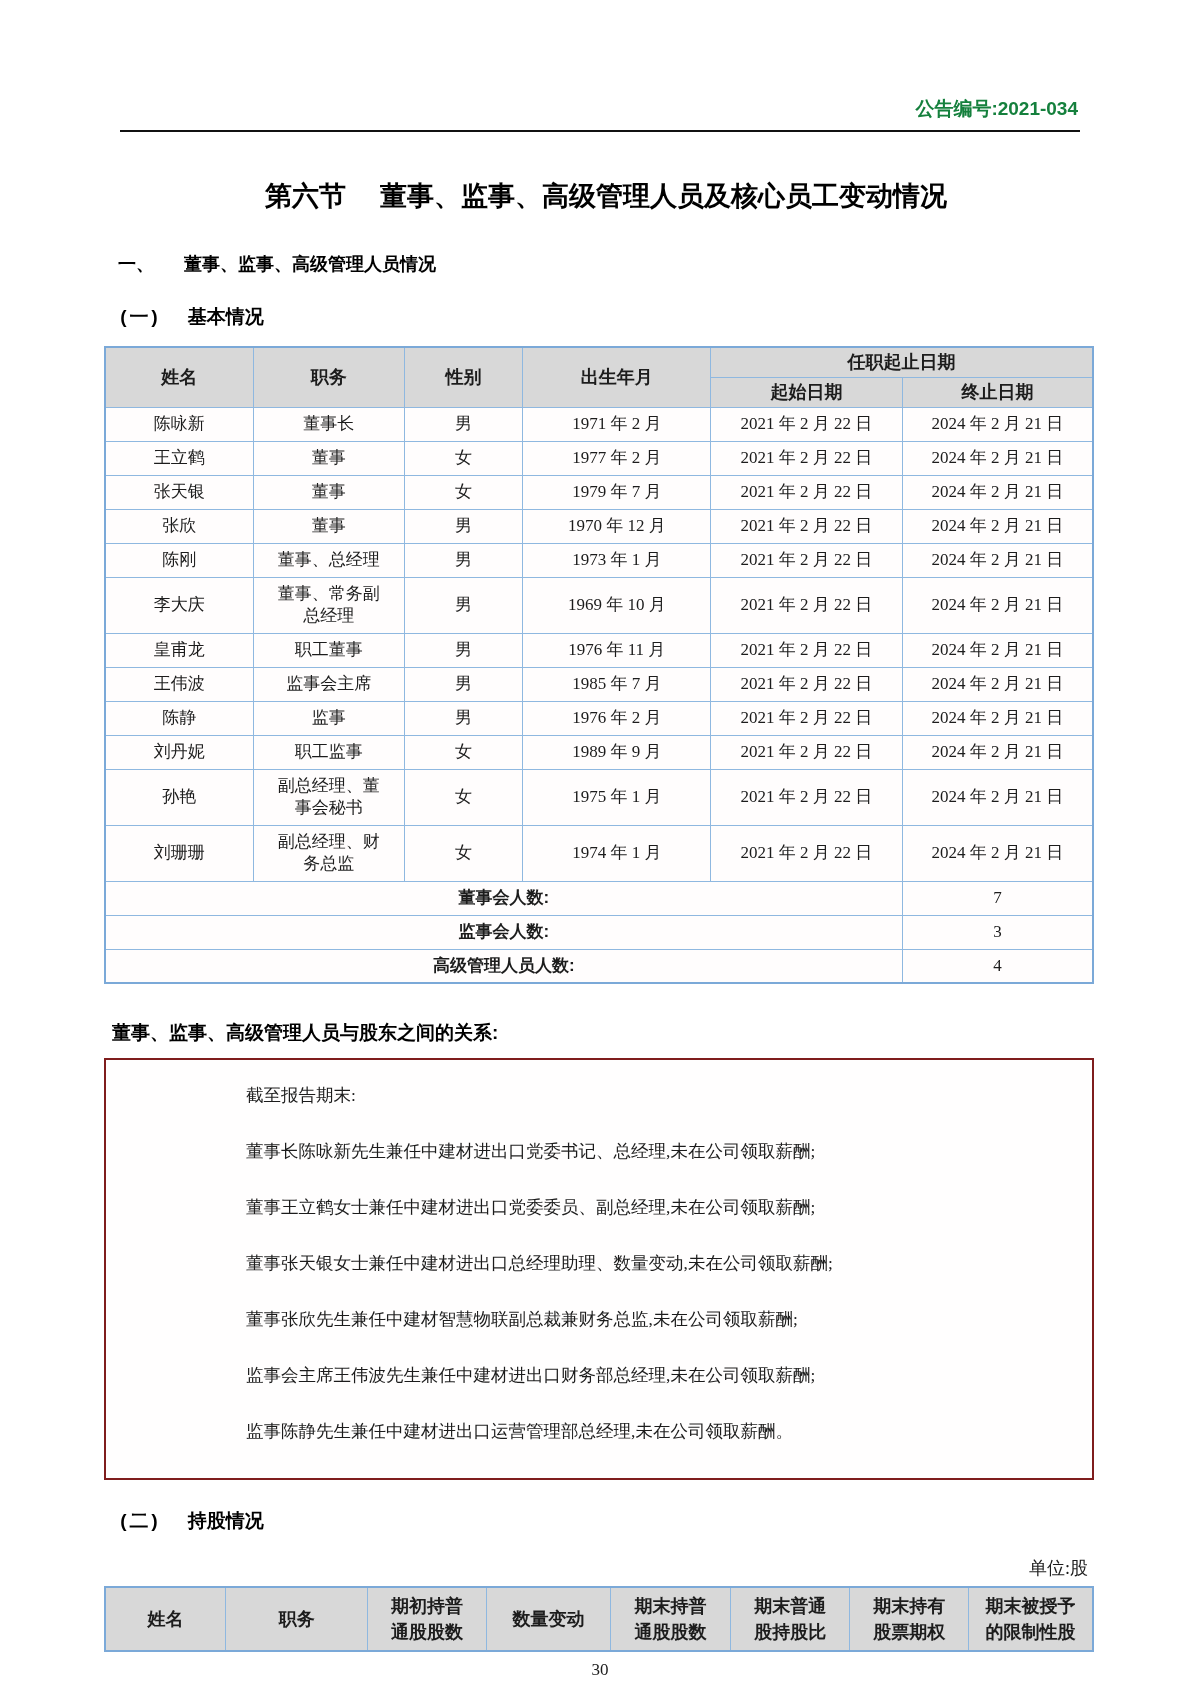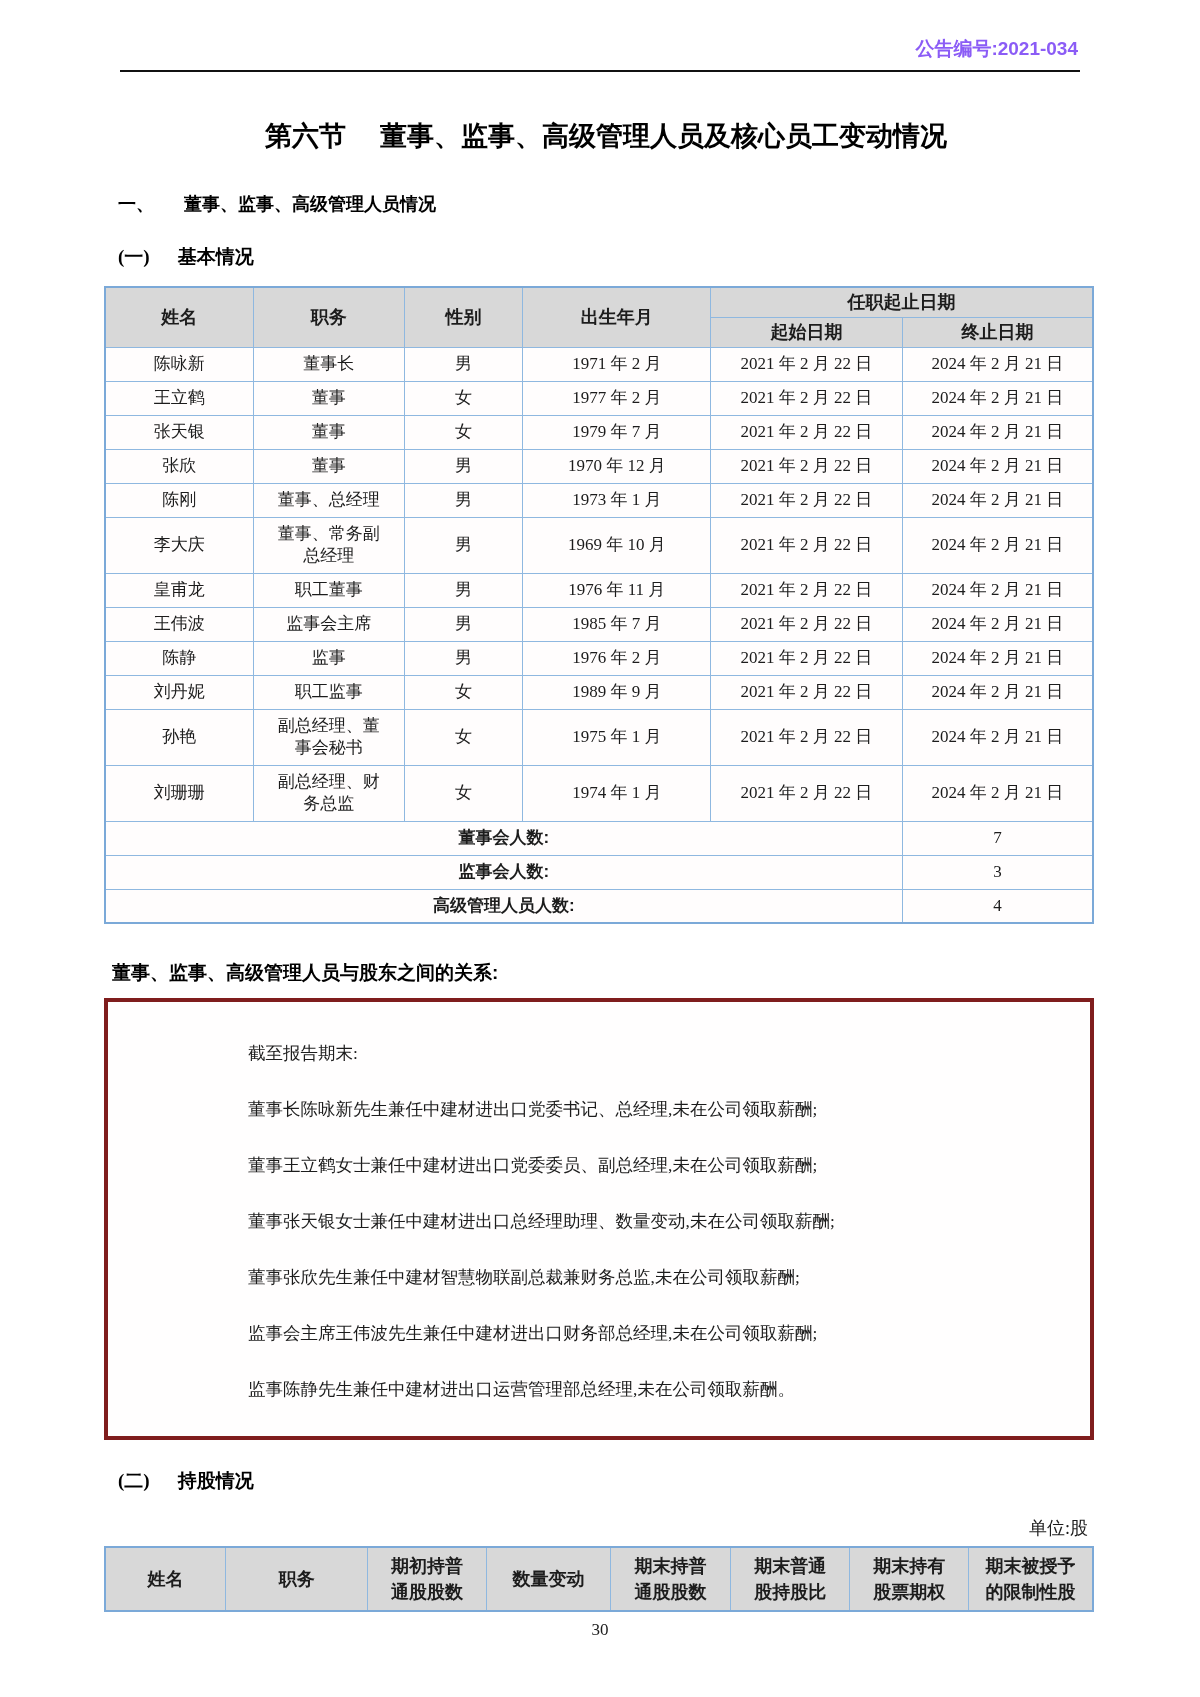--- a/index.html
+++ b/index.html
@@ -3,40 +3,40 @@
 <meta charset="utf-8">
 <style>
   * { box-sizing: border-box; }
   html,body { margin:0; padding:0; background:#ffffff; }
   .page {
     position:relative; width:1200px; height:1697px; overflow:hidden;
     background:#ffffff; color:#1c1c1c;
     font-family:"Liberation Serif","DejaVu Serif",serif;
   }
   .announce {
-    padding:36px 122px 0 0; text-align:right;
-    font-family:"Liberation Sans","DejaVu Sans",sans-serif;
-    font-weight:bold; font-size:19px; color:#8b5cf6;
+    padding:96px 122px 0 0; text-align:right;
+    font-family:"Liberation Sans","DejaVu Sans",sans-serif;
+    font-weight:bold; font-size:19px; color:#15803d;
   }
   .rule { margin:8px 120px 0 120px; border-top:2px solid #111; }
   .doc-title {
     margin:46px 0 0 12px; text-align:center;
     font-family:"Liberation Sans","DejaVu Sans",sans-serif;
     font-weight:bold; font-size:27px; color:#000;
   }
   .doc-title .t2gap { margin-left:34px; }
   .sec-h {
     margin:38px 0 0 118px;
     font-family:"Liberation Sans","DejaVu Sans",sans-serif;
     font-weight:bold; font-size:18px; color:#000;
   }
   .sec-h .num { margin-right:30px; }
   .sub-h {
     margin:28px 0 0 118px;
-    font-family:Liberation Serif, serif;
+    font-family:Liberation Mono, monospace;
     font-weight:bold; font-size:19px; color:#000;
   }
   .sub-h .num { margin-right:28px; }
 
   table.t1 {
     margin:16px 0 0 104px; width:990px;
     border-collapse:collapse; table-layout:fixed;
     border:2px solid #7BA9D8;
   }
   table.t1 th, table.t1 td { border:1px solid #8FB8E0; }
@@ -57,22 +57,22 @@
   }
   td.sum-val { text-align:right; padding-right:9px; height:28px; }
 
   .rel-heading {
     margin:36px 0 0 112px;
     font-family:"Liberation Sans","DejaVu Sans",sans-serif;
     font-weight:bold; font-size:19px; color:#000;
   }
   .rel-box {
     margin:12px 0 12px 104px; width:990px;
-    border:4px solid #7f1d1d; background:#fffefe;
-    padding:40px 30px 2px 140px;
+    border:2px solid #7f1d1d; background:#fffefe;
+    padding:24px 30px 2px 140px;
   }
   .rel-box p { margin:0 0 33px 0; font-size:17.5px; line-height:23px; }
 
   .unit-note { margin:22px 112px 0 0; text-align:right; font-size:18px; }
 
   table.t2 {
     margin:6px 0 0 104px; width:990px;
     border-collapse:collapse; table-layout:fixed;
     border:2px solid #7BA9D8;
   }

